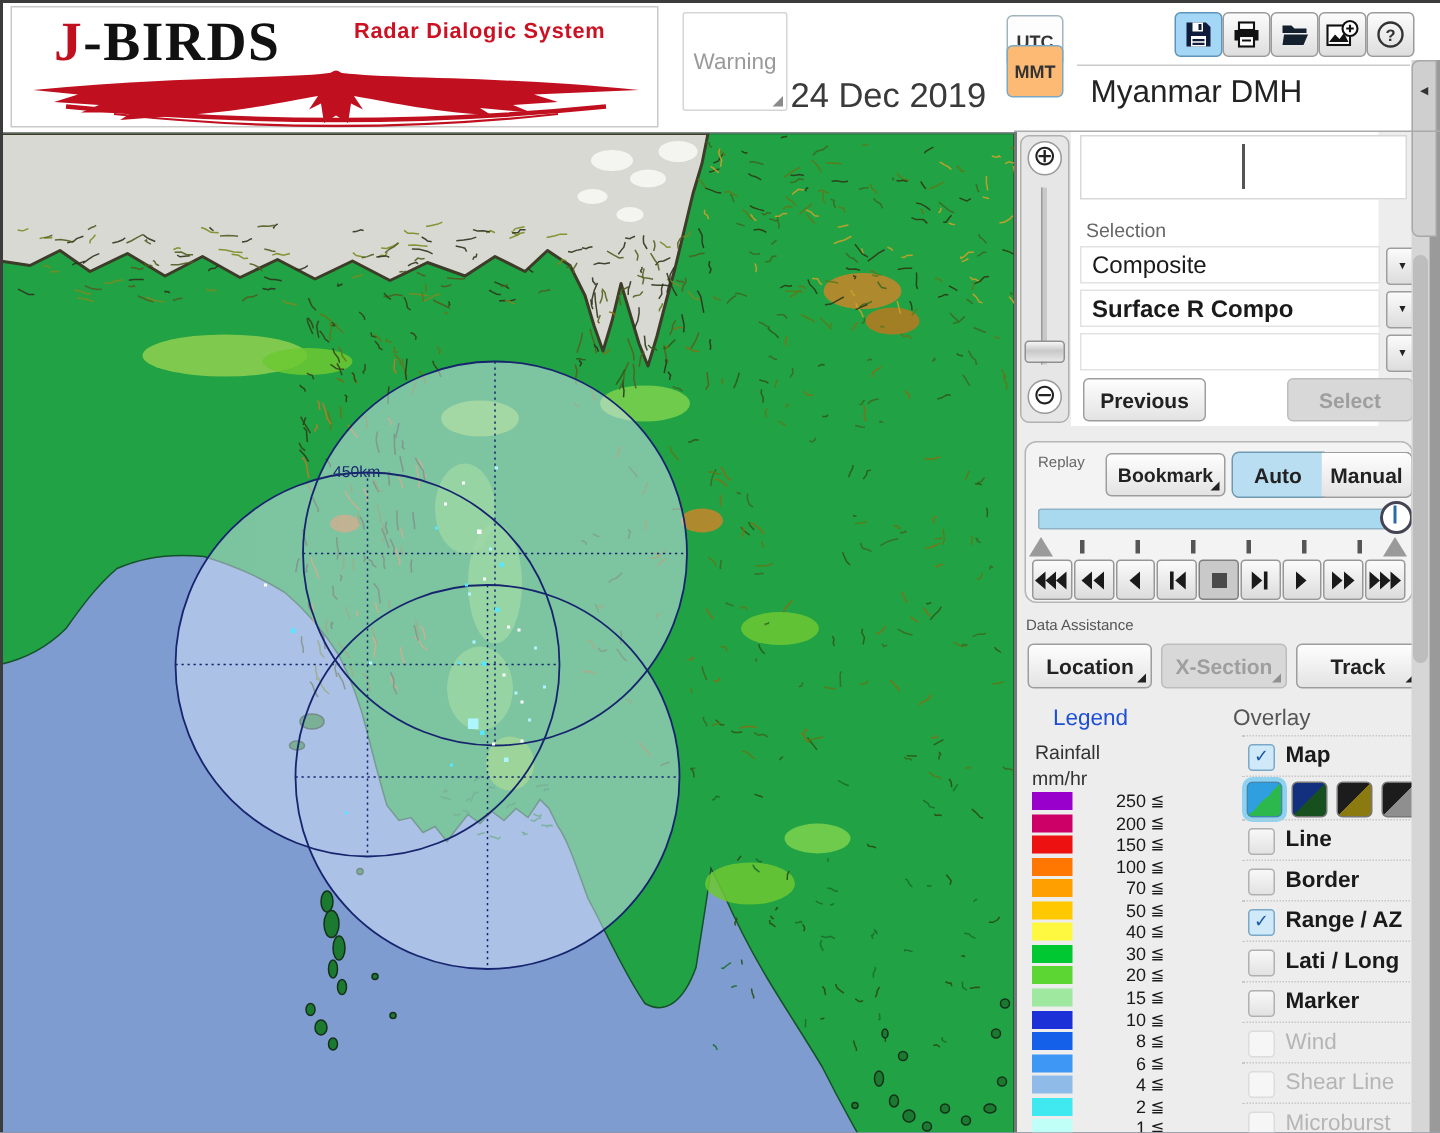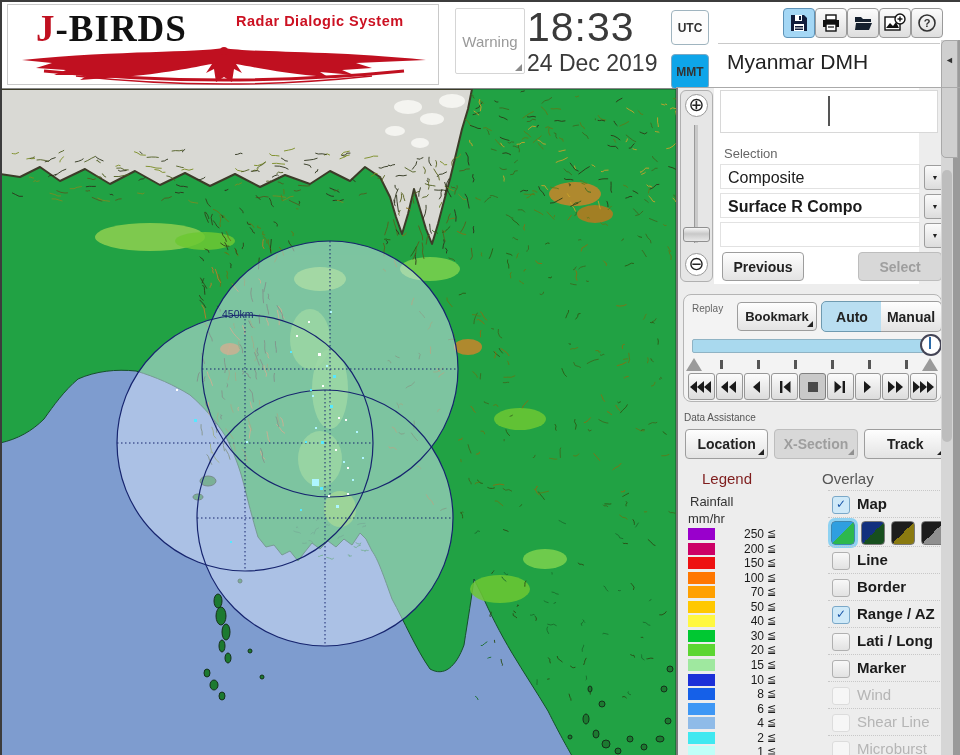--- a/index.html
+++ b/index.html
@@ -20,21 +20,21 @@
   #eagle{left:6px;top:40px;}
   #warning-btn{left:455px;top:8px;width:68px;height:64px;background:#fff;border:1px solid #d5d5d5;
                border-radius:2px;color:#9a9a9a;font-size:15px;display:flex;align-items:center;justify-content:center;}
   #warning-btn .fold{position:absolute;right:2px;bottom:2px;width:0;height:0;
                border-left:7px solid transparent;border-bottom:7px solid #8a8a8a;}
   #clock-time{left:527px;top:4px;font-size:41px;color:#3a3a3a;letter-spacing:1px;}
   #clock-date{left:527px;top:50px;font-size:23px;color:#3a3a3a;}
   .tzbtn{left:671px;width:36px;height:33px;border:1px solid #9fb4bf;border-radius:4px;
          font-size:12px;font-weight:bold;color:#333;display:flex;align-items:center;justify-content:center;background:#fdfdfd;}
   #tz-utc{top:10px;}
-  #tz-mmt{top:54px;background:#0ea5e9;border-color:#7aa8c4;}
+  #tz-mmt{top:30px;background:#fdba74;border-color:#7aa8c4;}
   .toolbtn{top:8px;width:30px;height:28px;border:1px solid #9a9a9a;border-radius:4px;
            background:linear-gradient(#fcfcfc,#dedede);display:flex;align-items:center;justify-content:center;}
   .toolbtn.active{background:#a4d7f5;border-color:#5e93b8;}
   #hdr-divider{left:718px;top:43px;width:222px;height:1px;background:#c9c9c9;}
   #station-name{left:727px;top:50px;font-size:21px;color:#222;}
 
   
   #edge-track{left:941px;top:40px;width:12px;height:715px;background:#d6d6d6;}
   #edge-outer{left:953px;top:40px;width:7px;height:715px;background:#9a9a9a;}
   #edge-thumb{left:942px;top:170px;width:10px;height:272px;background:#bdbdbd;border-radius:5px;}
@@ -80,21 +80,21 @@
           border-bottom:13px solid #9a9a9a;}
   .tick{position:absolute;top:65px;width:3px;height:9px;background:#555;}
   #pb-row{position:absolute;left:4px;top:78px;width:249px;display:flex;gap:1px;}
   .pbbtn{flex:1;height:25px;border:1px solid #979797;border-radius:3px;background:linear-gradient(#fbfbfb,#dcdcdc);
          display:flex;align-items:center;justify-content:center;}
   .pbbtn.pressed{background:#c9c9c9;border-color:#808080;}
 
   
   #da-label{left:6px;top:324px;font-size:10px;color:#555;}
   
-  #legend-label{left:24px;top:382px;font-size:15px;color:#7f1d1d;}
+  #legend-label{left:24px;top:382px;font-size:15px;color:#1d4ed8;}
   #overlay-label{left:144px;top:382px;font-size:15px;color:#555;}
   #rainfall-l1{left:12px;top:406px;font-size:13px;color:#333;}
   #rainfall-l2{left:10px;top:423px;font-size:13px;color:#333;}
   .leg-row{position:absolute;left:10px;width:110px;height:14px;}
   .leg-sw{position:absolute;left:0;top:0;width:27px;height:12px;}
   .leg-val{position:absolute;left:30px;top:-1px;width:46px;text-align:right;font-size:12px;color:#1a1a1a;}
   .leg-le{position:absolute;left:79px;top:-1px;font-size:11px;color:#1a1a1a;}
   .ov-row{position:absolute;left:150px;width:112px;height:27px;border-top:1px dotted #c8c8c8;}
   .ov-cb{position:absolute;left:4px;top:5px;width:16px;height:16px;border:1px solid #b0b0b0;border-radius:3px;
          background:linear-gradient(#f8f8f8,#e2e2e2);font-size:12px;font-weight:bold;color:#1a56a8;line-height:15px;text-align:center;}
@@ -128,21 +128,20 @@
         <path fill="none" stroke="#c01020" stroke-width="1.5" d="M62 31 Q210 47 358 31"></path>
         <circle cx="210" cy="6" r="4" fill="#c01020"></circle>
       </svg>
     </div>
 
     <div id="warning-btn" class="abs">
       <span>Warning</span>
       <span class="fold"></span>
     </div>
 
-    <div id="clock-time" class="abs">18:33</div>
     <div id="clock-date" class="abs">24 Dec 2019</div>
 
     <div id="tz-utc" class="abs tzbtn">UTC</div>
     <div id="tz-mmt" class="abs tzbtn">MMT</div>
 
     <div class="abs toolbtn active" style="left:783px;">
       <svg width="20" height="20" viewBox="0 0 20 20">
         <path fill="#101c3c" d="M2 2 h13 l3 3 v13 h-16 z"></path>
           <rect x="6" y="2" width="7" height="6" fill="#fff"></rect>
         <rect x="10" y="3" width="2" height="4" fill="#101c3c"></rect>

